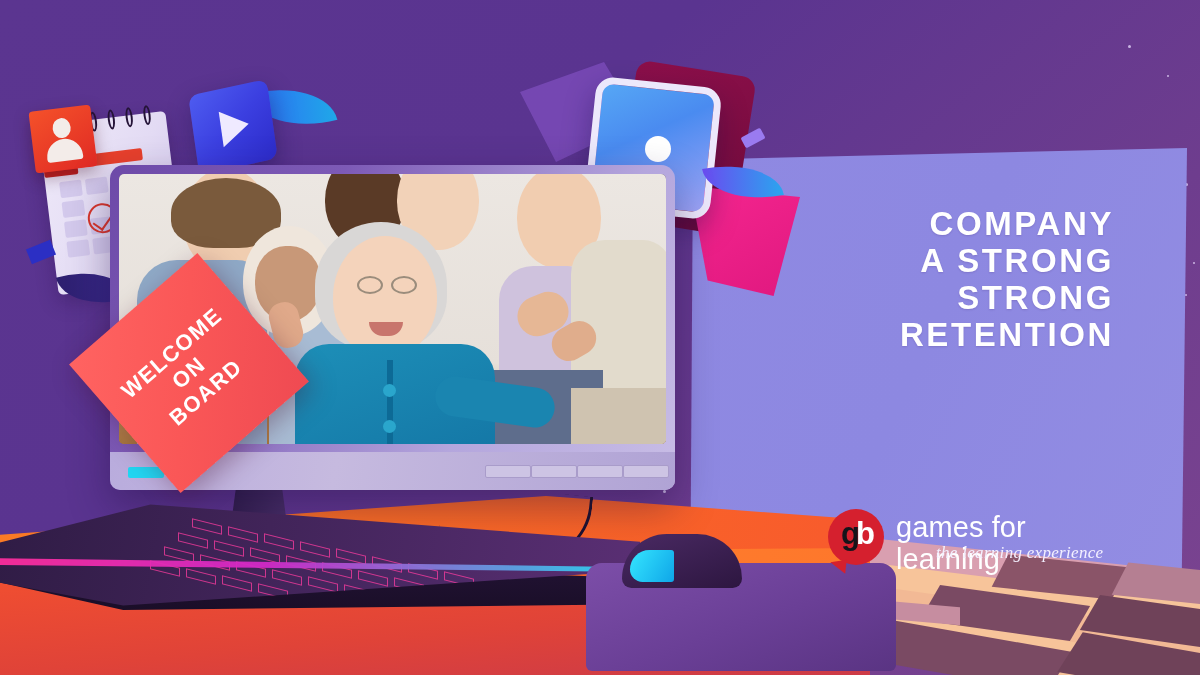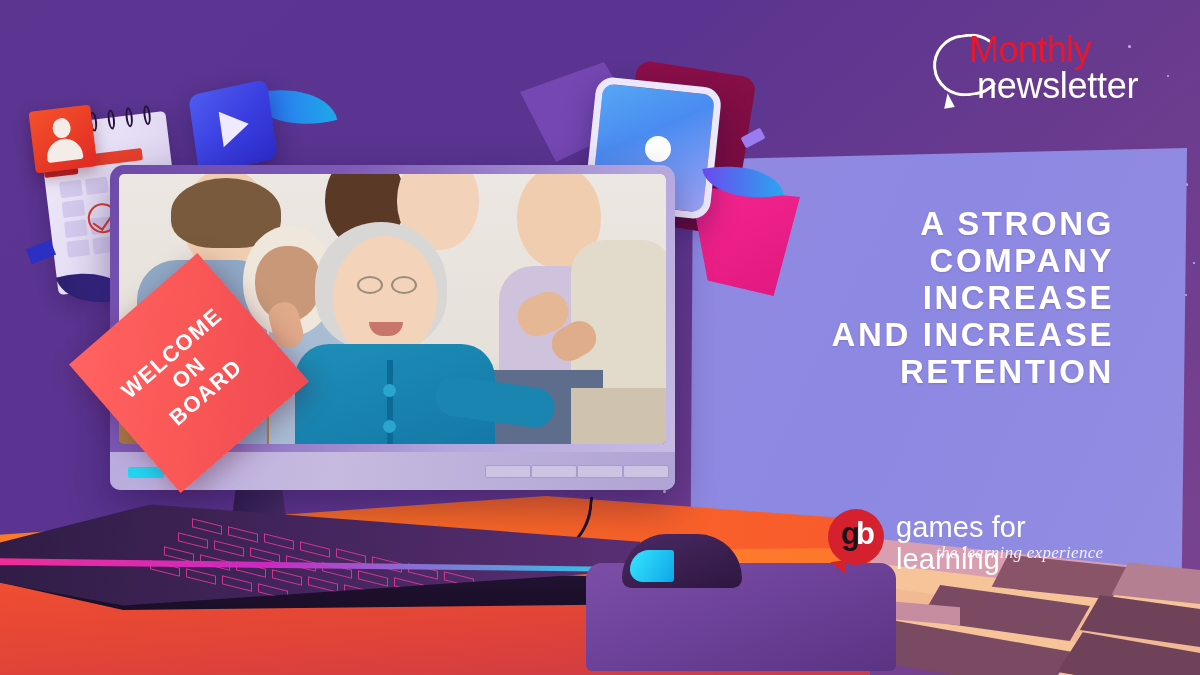--- a/index.html
+++ b/index.html
@@ -451,31 +451,25 @@
       <div class="key" style="left:262px;top:79px;width:30px;height:9px;transform:skewY(14deg);"></div>
       <div class="key" style="left:298px;top:87px;width:30px;height:9px;transform:skewY(14deg);"></div>
     </div>
     <div id="kbGlow"></div>
   </div>
 
   <div id="pad"></div>
   <div id="mouse"></div>
   <div id="mouseGlow"></div>
 
-  <div id="nl">
-    <div class="bubble"></div>
-    <div class="m">Monthly</div>
-    <div class="n">newsletter</div>
-  </div>
 
   <div id="headline">
+    <div>COMPANY</div>
     <div>A STRONG</div>
-    <div>COMPANY</div>
-    <div>INCREASE</div>
-    <div>AND INCREASE</div>
+    <div>STRONG</div>
     <div>RETENTION</div>
   </div>
 
   <div id="brand">
     <div class="mark"></div>
     <div class="gb">
       <i>g</i>
         <i class="w">b</i>
     </div>
     <div class="bname">games for learning</div>

